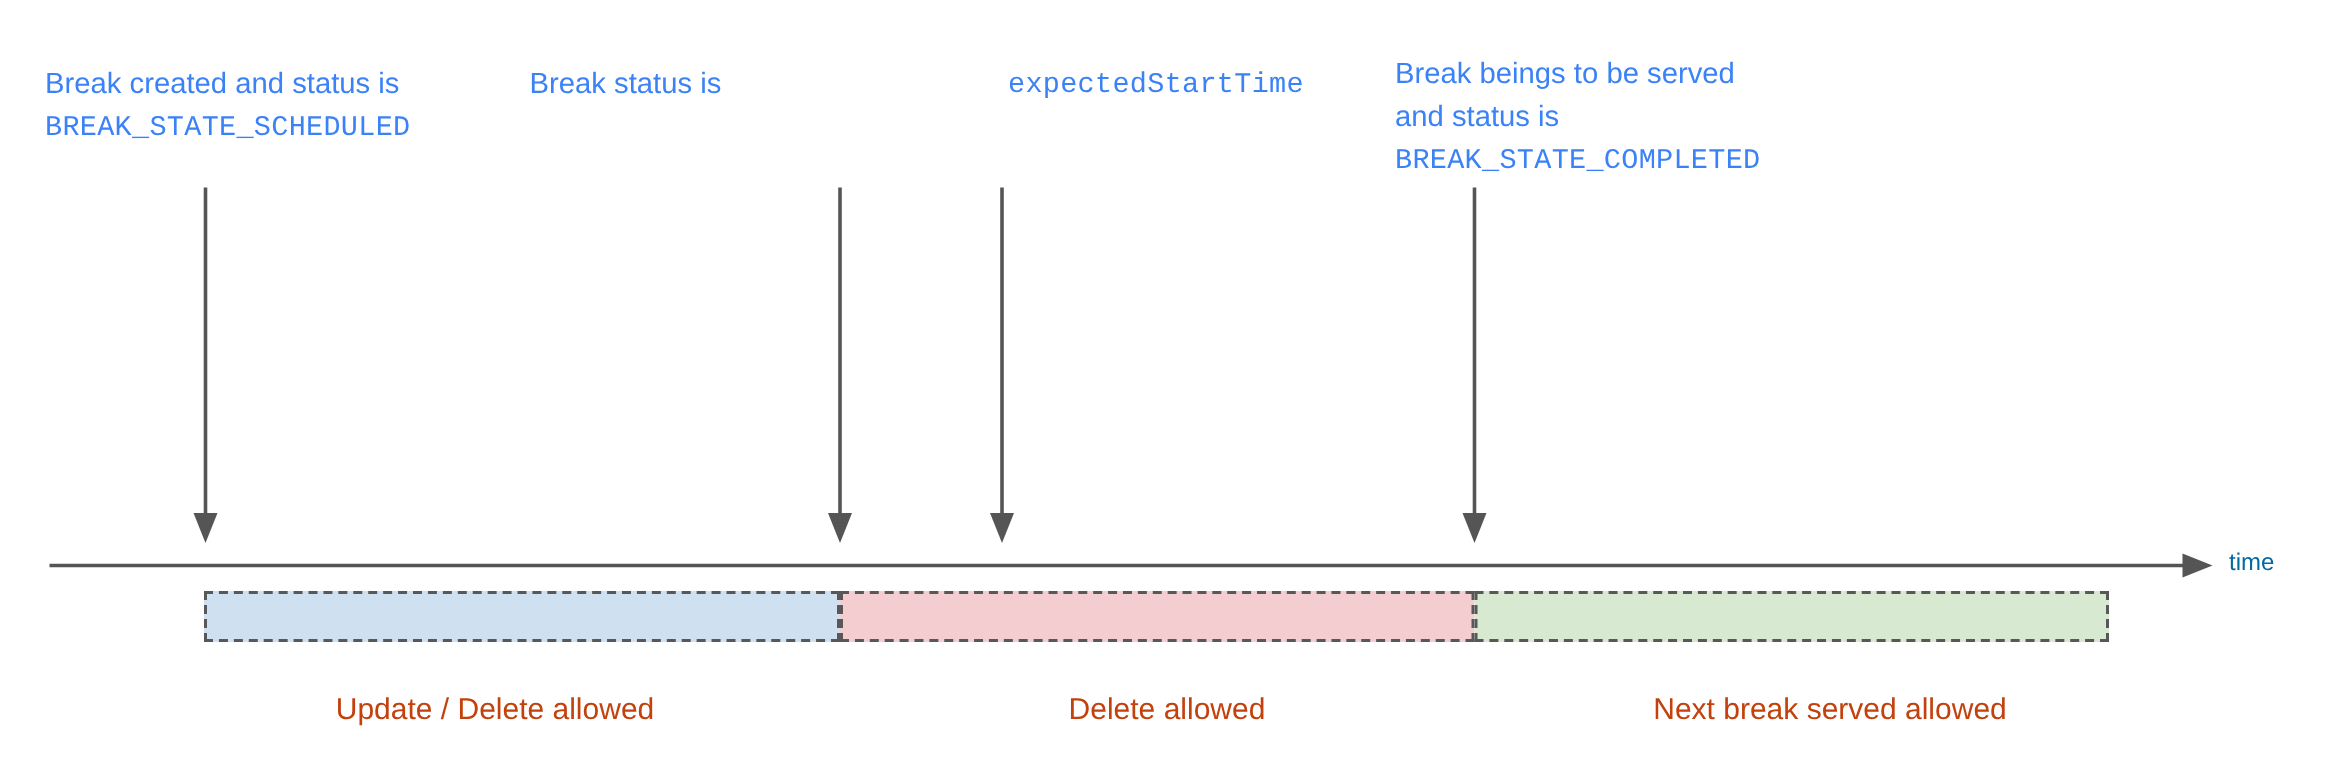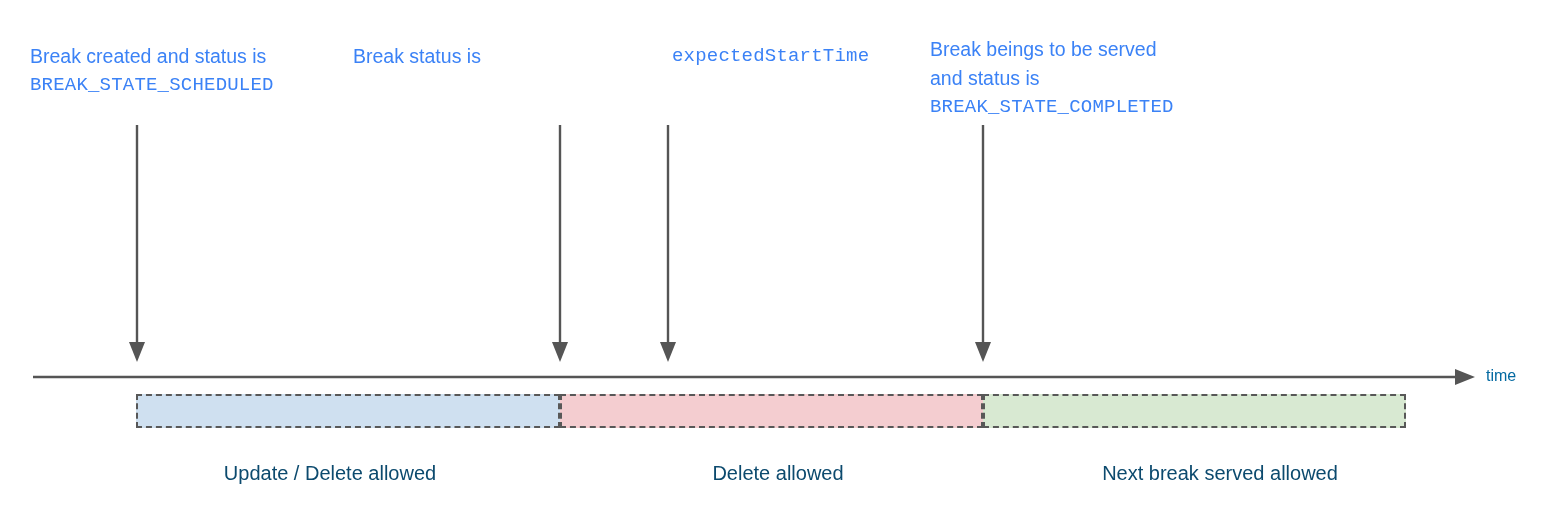--- a/index.html
+++ b/index.html
@@ -35,21 +35,21 @@
     font-size: 19px;
     letter-spacing: 0.2px;
   }
   .annotation .line {
     display: block;
   }
   .phase-caption {
     position: absolute;
     font-size: 20px;
     line-height: 26px;
-    color: #0c4a6e;
+    color: #c2410c;
     text-align: center;
     white-space: nowrap;
     font-family: "Liberation Sans", sans-serif;
   }
   .time-label {
     position: absolute;
     font-size: 16px;
     line-height: 24px;
     color: #0369a1;
     white-space: nowrap;

